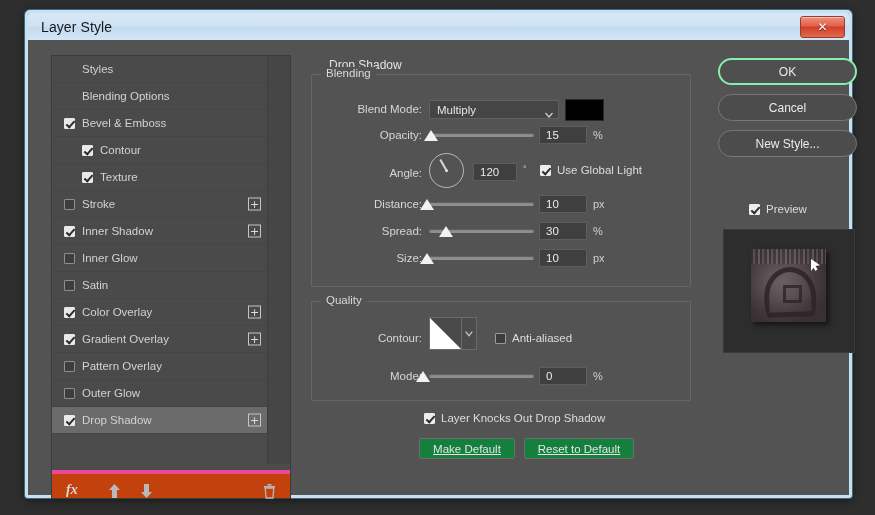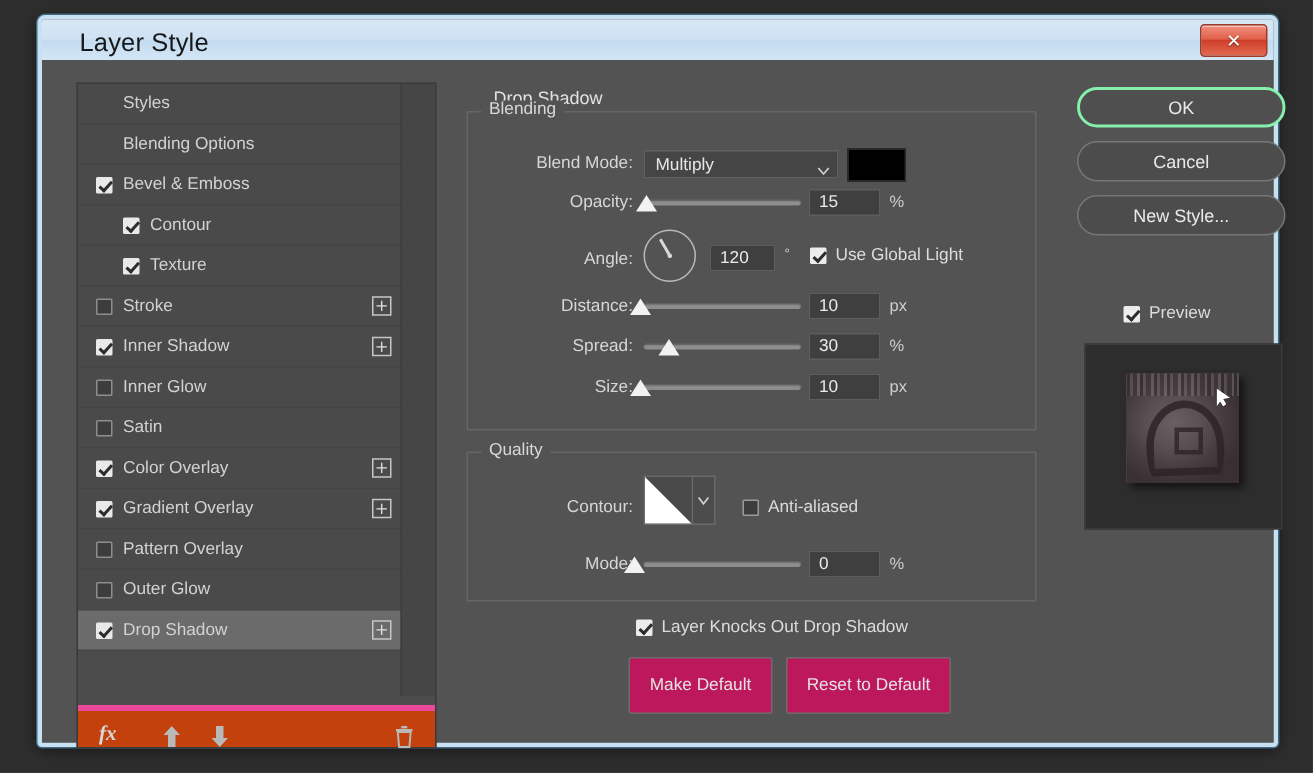--- a/index.html
+++ b/index.html
@@ -20,22 +20,22 @@
     border-radius:5px 5px 3px 3px;
     box-sizing:border-box;
     box-shadow:0 0 0 1px rgba(90,160,200,.55), 0 2px 10px rgba(0,0,0,.55);
   }
   #titlebar{
     position:absolute;left:0;top:0;right:0;height:27px;
     background:linear-gradient(to bottom,#d8e8f5 0%,#cfe2f3 48%,#c3dbf0 52%,#d3e6f6 100%);
     border-radius:2px 2px 0 0;
   }
   #title-text{
-    position:absolute;left:25px;top:6px;
-    font-size:17px;color:#16181a;letter-spacing:.1px;
+    position:absolute;left:13px;top:6px;
+    font-size:14px;color:#16181a;letter-spacing:.1px;
   }
   #close-btn{
     position:absolute;right:4px;top:3px;width:43px;height:20px;
     border-radius:3px;
     background:linear-gradient(to bottom,#f0907e 0%,#e0604a 45%,#cf3f28 50%,#e06a52 100%);
     border:1px solid #9d3a28;
     box-shadow:inset 0 1px 0 rgba(255,255,255,.45);
     cursor:pointer;
   }
   #close-btn .glyph{
@@ -174,24 +174,24 @@
   .contour-swatch{
     position:absolute;width:33px;height:33px;border:1px solid #6a6a6a;
     box-sizing:border-box;background:#4a4a4a;overflow:hidden;cursor:pointer;
   }
   .contour-chev{
     position:absolute;width:15px;height:33px;border:1px solid #6a6a6a;
     border-left:none;box-sizing:border-box;background:#4c4c4c;cursor:pointer;
   }
 
   .btn{
-    position:absolute;height:38px;background:#be185d;border:1px solid #6c6c6c;
+    position:absolute;height:21px;background:#15803d;border:1px solid #6c6c6c;
     box-sizing:border-box;border-radius:2px;
     display:flex;align-items:center;justify-content:center;
-    font-size:11.5px;color:#e4e4e4;cursor:pointer;
+    font-size:11.5px;color:#e4e4e4;cursor:pointer;text-decoration:underline;
   }
 
   
   #right-col{position:absolute;left:690px;top:18px;width:140px;}
   .rbtn{
     position:absolute;left:0;width:139px;height:27px;
     border-radius:14px;border:1px solid #777;box-sizing:border-box;
     background:#4c4c4c;
     display:flex;align-items:center;justify-content:center;
     font-size:12px;color:#eaeaea;cursor:pointer;

